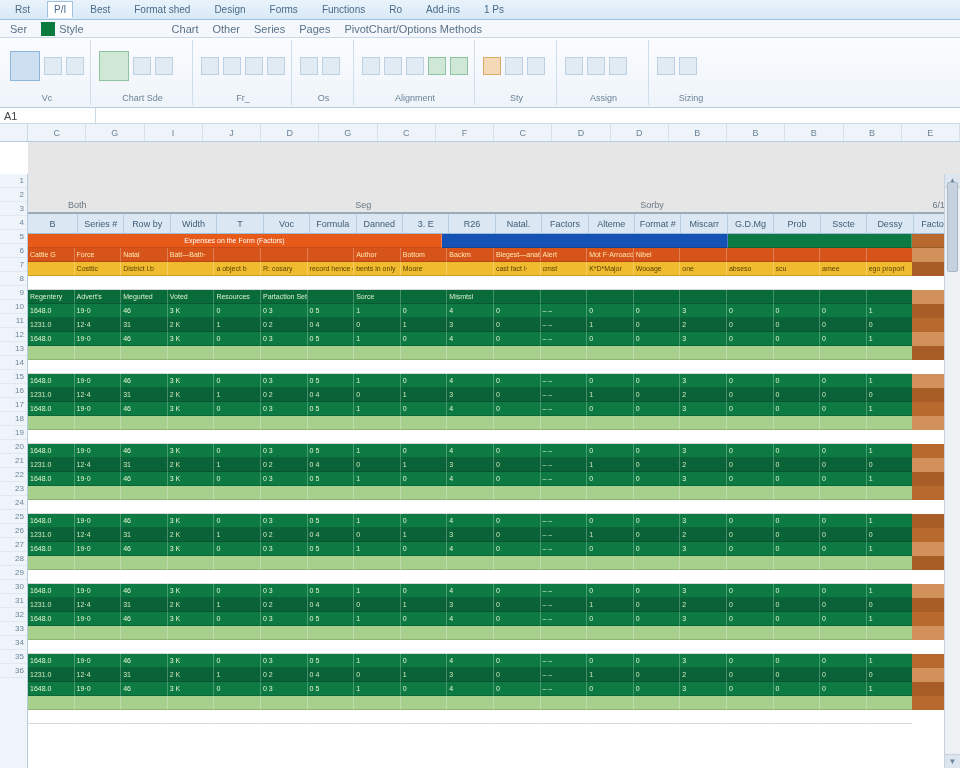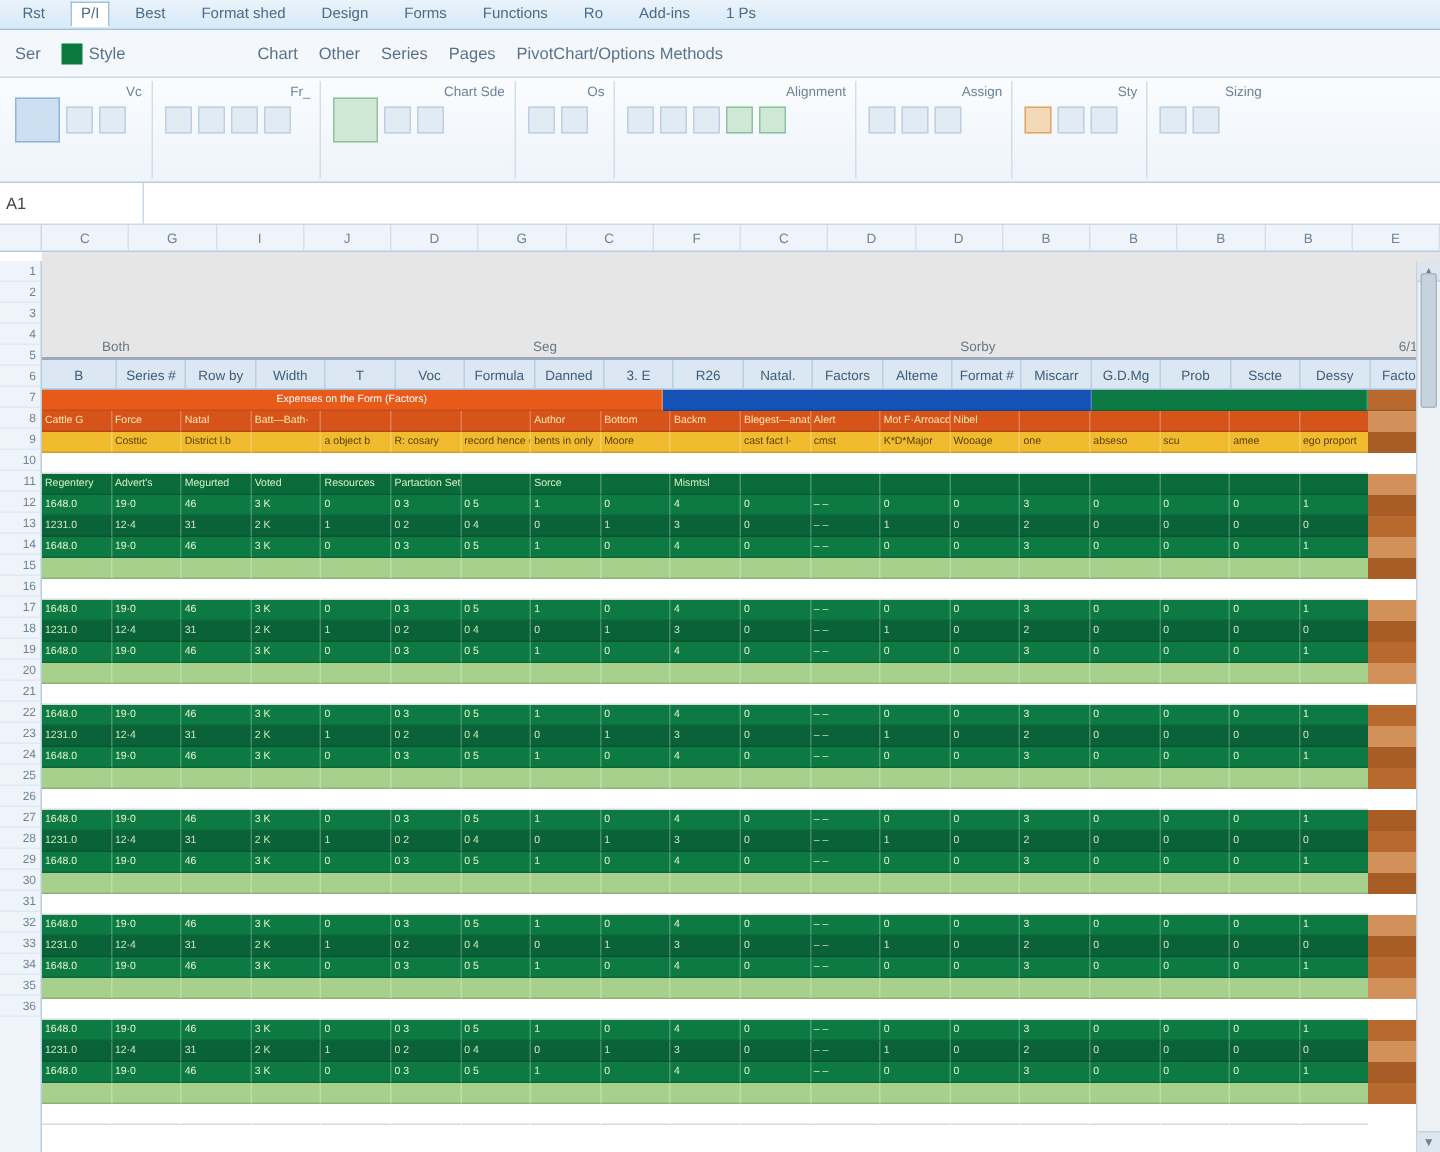--- a/index.html
+++ b/index.html
@@ -2,35 +2,35 @@
 <html><head>
 <meta charset="utf-8">
 <style>
   * { box-sizing: border-box; margin: 0; padding: 0; }
   html, body { width: 960px; height: 768px; overflow: hidden; font-family: "Segoe UI", Tahoma, sans-serif; font-size: 11px; background: #fff; color: #444; }
   
   .titlebar { height: 20px; background: linear-gradient(#eaf3fb,#d7e9f7); border-bottom: 1px solid #9fc2e0; display: flex; align-items: center; padding: 0 8px; gap: 10px; font-size: 10px; color: #4b6b88; }
   .titlebar .tab { padding: 2px 6px; border: 1px solid transparent; }
   .titlebar .tab.active { background: #fff; border-color: #9fc2e0; border-bottom-color: #fff; }
   
-  .subbar { height: 32px; background: #f4f8fc; border-bottom: 1px solid #c9d9e7; display: flex; align-items: center; gap: 14px; padding: 0 10px; font-size: 11px; color: #5a7288; }
+  .subbar { height: 18px; background: #f4f8fc; border-bottom: 1px solid #c9d9e7; display: flex; align-items: center; gap: 14px; padding: 0 10px; font-size: 11px; color: #5a7288; }
   .subbar .sq { width: 14px; height: 14px; background: #0a7a3f; display: inline-block; margin-right: 4px; vertical-align: middle; }
   .subbar span { display: inline-flex; align-items: center; }
   
   .ribbon { height: 70px; background: linear-gradient(#fbfcfe,#eef4fa); border-bottom: 1px solid #b6cde0; display: flex; align-items: stretch; padding: 2px 4px; gap: 2px; overflow: hidden; }
-  .rgroup { border-right: 1px solid #cfdeeb; padding: 2px 6px; display: flex; justify-content: space-between; min-width: 60px; }
+  .rgroup { border-right: 1px solid #cfdeeb; padding: 2px 6px; display: flex; flex-direction: column; justify-content: space-between; min-width: 60px; }
   .rgroup .icons { display: flex; gap: 4px; flex-wrap: wrap; align-items: center; height: 48px; }
   .rgroup .icons .ico { width: 18px; height: 18px; background: #e1ebf4; border: 1px solid #bcd0e1; }
   .rgroup .icons .ico.big { width: 30px; height: 30px; }
   .rgroup .icons .ico.green { background: #cfe8d6; border-color: #8fc2a0; }
   .rgroup .icons .ico.orange { background: #f3d9b8; border-color: #dba968; }
   .rgroup .icons .ico.blue { background: #cde0f2; border-color: #8db6da; }
   .rgroup .lbl { font-size: 9px; color: #6c8399; text-align: center; white-space: nowrap; overflow: hidden; }
   
-  .fxrow { height: 28px; border-bottom: 1px solid #c9d9e7; display: flex; align-items: center; background: #fff; }
+  .fxrow { height: 16px; border-bottom: 1px solid #c9d9e7; display: flex; align-items: center; background: #fff; }
   .namebox { width: 96px; height: 100%; border-right: 1px solid #c9d9e7; padding: 0 4px; font-size: 11px; display: flex; align-items: center; }
   .fxinput { flex: 1; height: 100%; padding: 0 6px; font-size: 11px; display: flex; align-items: center; }
   
   .colhdr { height: 18px; background: #eef4fa; border-bottom: 1px solid #b6cde0; display: flex; font-size: 9px; color: #6c8399; }
   .colhdr .rowhead { width: 28px; border-right: 1px solid #c9d9e7; }
   .colhdr .c { flex: 1; border-right: 1px solid #d4e1ec; text-align: center; line-height: 18px; }
   
   .rownums { position: absolute; left: 0; top: 174px; width: 28px; bottom: 0; background: #eef4fa; border-right: 1px solid #b6cde0; font-size: 8px; color: #6c8399; }
   .rownums div { height: 14px; line-height: 14px; text-align: right; padding-right: 3px; border-bottom: 1px solid #e0e9f1; }
   
@@ -93,69 +93,69 @@
 
 <div class="ribbon">
   <div class="rgroup">
     <div class="icons">
         <div class="ico big blue"></div>
         <div class="ico"></div>
         <div class="ico"></div>
       </div>
     <div class="lbl">Vc</div>
   </div>
-  <div class="rgroup" style="min-width:80px">
-    <div class="icons">
-        <div class="ico"></div>
-        <div class="ico"></div>
-        <div class="ico"></div>
-        <div class="ico"></div>
-      </div>
-    <div class="lbl">Fr_</div>
-  </div>
   <div class="rgroup" style="min-width:100px">
     <div class="icons">
         <div class="ico big green"></div>
         <div class="ico"></div>
         <div class="ico"></div>
       </div>
     <div class="lbl">Chart Sde</div>
+  </div>
+  <div class="rgroup" style="min-width:80px">
+    <div class="icons">
+        <div class="ico"></div>
+        <div class="ico"></div>
+        <div class="ico"></div>
+        <div class="ico"></div>
+      </div>
+    <div class="lbl">Fr_</div>
   </div>
   <div class="rgroup" style="min-width:60px">
     <div class="icons">
         <div class="ico"></div>
         <div class="ico"></div>
       </div>
     <div class="lbl">Os</div>
   </div>
   <div class="rgroup" style="min-width:100px">
     <div class="icons">
         <div class="ico"></div>
         <div class="ico"></div>
         <div class="ico"></div>
         <div class="ico green"></div>
         <div class="ico green"></div>
       </div>
     <div class="lbl">Alignment</div>
   </div>
-  <div class="rgroup" style="min-width:90px">
-    <div class="icons">
-        <div class="ico"></div>
-        <div class="ico"></div>
-        <div class="ico"></div>
-      </div>
-    <div class="lbl">Assign</div>
-  </div>
   <div class="rgroup" style="min-width:80px">
     <div class="icons">
         <div class="ico orange"></div>
         <div class="ico"></div>
         <div class="ico"></div>
       </div>
     <div class="lbl">Sty</div>
+  </div>
+  <div class="rgroup" style="min-width:90px">
+    <div class="icons">
+        <div class="ico"></div>
+        <div class="ico"></div>
+        <div class="ico"></div>
+      </div>
+    <div class="lbl">Assign</div>
   </div>
   <div class="rgroup" style="min-width:80px;border-right:none">
     <div class="icons">
         <div class="ico"></div>
         <div class="ico"></div>
       </div>
     <div class="lbl">Sizing</div>
   </div>
 </div>
 

